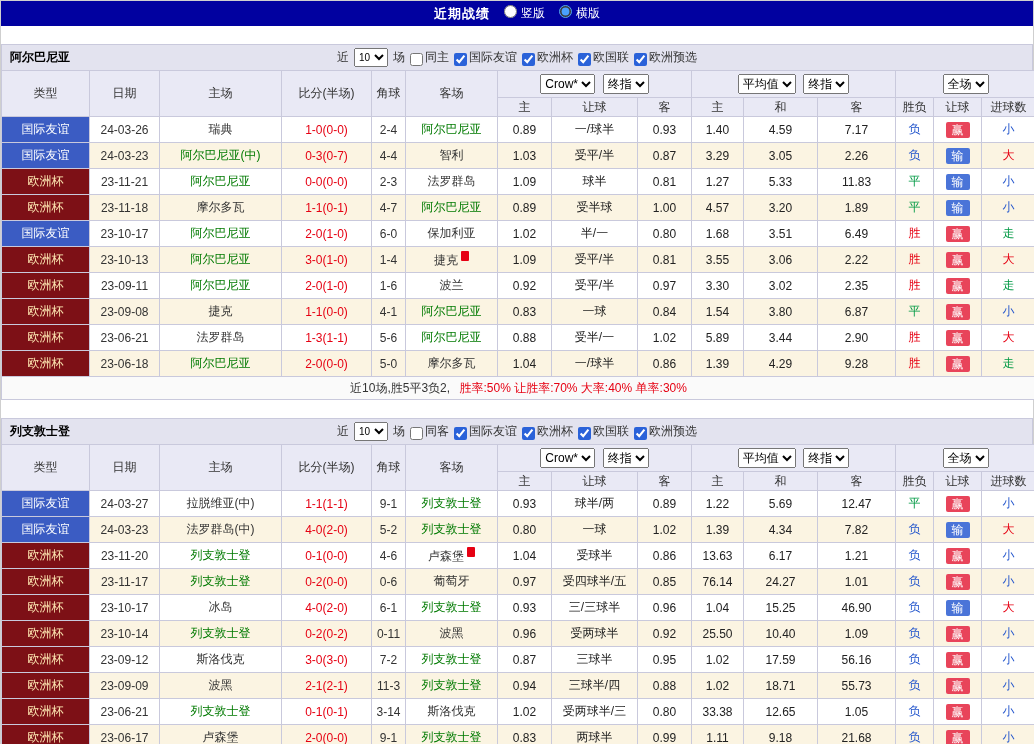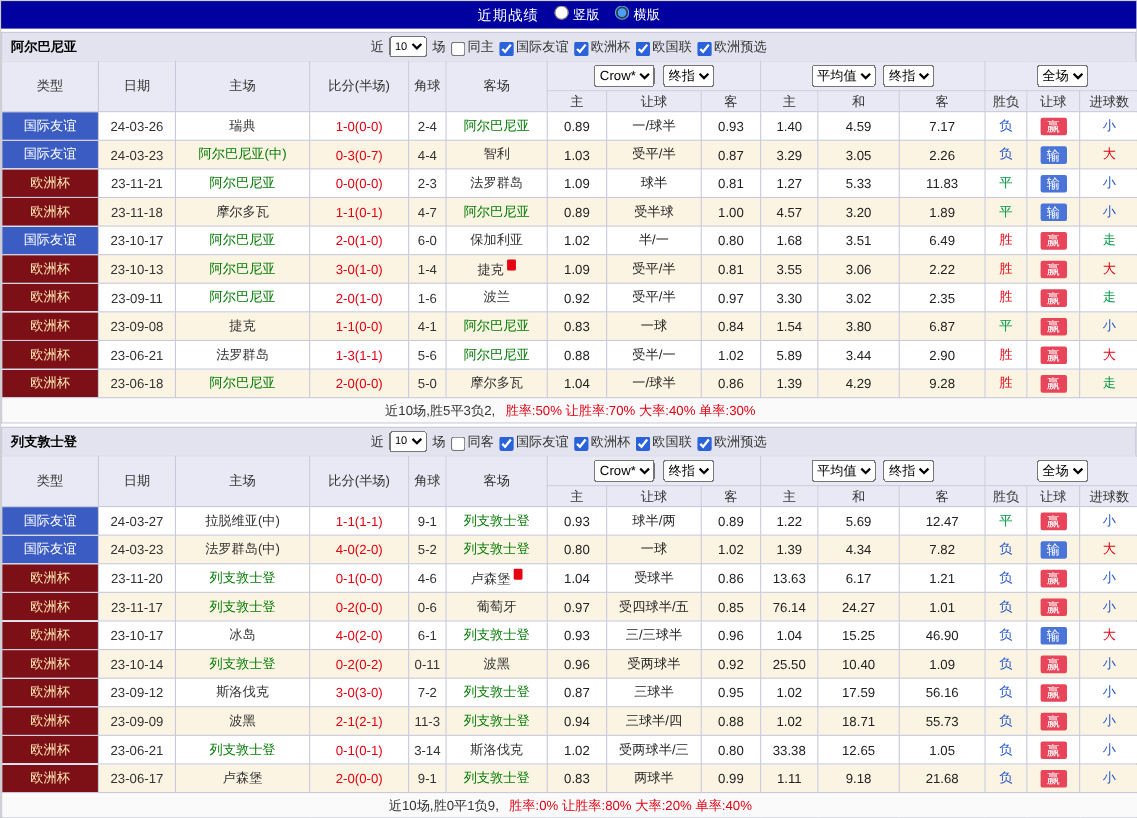--- a/index.html
+++ b/index.html
@@ -1,23 +1,23 @@
 <!DOCTYPE html>
 <html><head>
 <meta charset="utf-8">
 <style>
   *{box-sizing:border-box}
   html,body{margin:0;padding:0}
   body{width:1034px;font-family:"Liberation Sans","DejaVu Sans",sans-serif;font-size:12px;color:#333;background:#fff}
   .page{width:1034px;border:1px solid #cfcfcf}
   .topbar{height:25px;background:#0101A0;display:flex;align-items:center;justify-content:center;gap:14px}
-  .topbar .title{color:#fff;font-weight:normal;font-size:13px;letter-spacing:1px}
+  .topbar .title{color:#fff;font-weight:bold;font-size:13px;letter-spacing:1px}
   .topbar label{color:#fff;display:inline-flex;align-items:flex-start;gap:4px;cursor:pointer}
   .topbar input{margin:0;width:13px;height:13px;accent-color:#4aa0ff}
-  .section{margin-top:3px}
+  .section{margin-top:18px}
   .section-bar{height:26px;background:#E3E3EF;border:1px solid #C9C9DC;border-bottom:none;display:flex;align-items:center;padding:0 8px;position:relative}
   .team{font-weight:bold;color:#000}
   .filters{position:absolute;left:50%;transform:translateX(-50%);display:flex;align-items:center;gap:5px;white-space:nowrap}
   .filters select{height:19px;font-size:10px}
   .cb{display:inline-flex;align-items:flex-end;gap:2px;cursor:pointer}
   .cb input{margin:0;width:13px;height:13px;accent-color:#2A62D9}
   table{width:1034px;table-layout:fixed;border-collapse:collapse}
   th,td{border:1px solid #C9C9DC;text-align:center;padding:0;overflow:hidden;white-space:nowrap}
   thead th{background:#E9E9F5;font-weight:normal;color:#333}
   tr.h1 th{height:27px}

